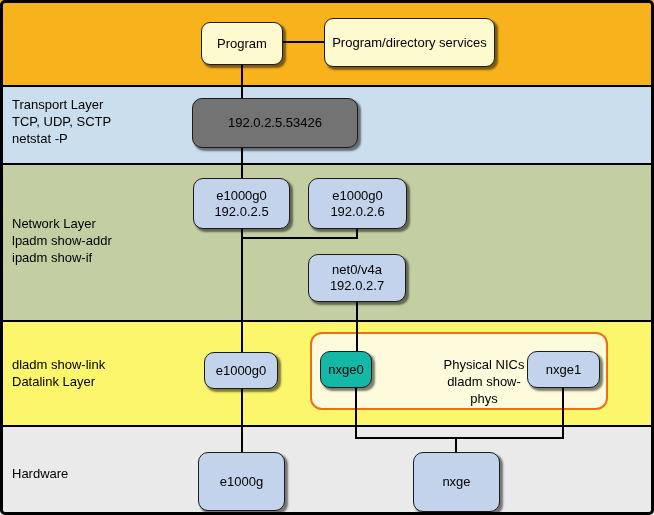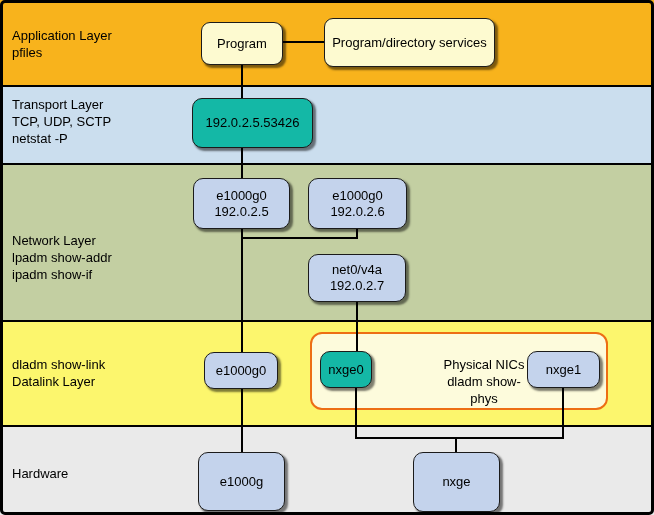--- a/index.html
+++ b/index.html
@@ -58,21 +58,21 @@
   <div class="line" style="left:355px;top:437px;width:209px;height:2px;"></div>
   <div class="line" style="left:455px;top:437px;width:2px;height:15px;"></div>
 
   <div class="node note" style="left: 201px; top: 22px; width: 82px; height: 43px; background-color: rgb(253, 250, 208);">
     <span>Program</span>
   </div>
   <div class="node note" style="left: 324px; top: 18px; width: 171px; height: 49px; background-color: rgb(253, 250, 208);">
     <span>Program/directory services</span>
   </div>
 
-  <div class="node" style="left: 192px; top: 98px; width: 121px; height: 50px; background-color: #14b8a6;">
+  <div class="node" style="left: 192px; top: 98px; width: 166px; height: 50px; background-color: #737373;">
     <span>192.0.2.5.53426</span>
   </div>
 
   <div class="node" style="left: 193px; top: 178px; width: 97px; height: 51px; background-color: rgb(196, 211, 236);">
     <span>e1000g0</span>
     <span>192.0.2.5</span>
   </div>
   <div class="node" style="left: 308px; top: 178px; width: 99px; height: 51px; background-color: rgb(196, 211, 236);">
     <span>e1000g0</span>
     <span>192.0.2.6</span>
@@ -96,30 +96,26 @@
     <span>dladm show-phys</span>
   </div>
 
   <div class="node" style="left: 198px; top: 452px; width: 87px; height: 59px; background-color: rgb(196, 211, 236);">
     <span>e1000g</span>
   </div>
   <div class="node" style="left: 413px; top: 452px; width: 87px; height: 60px; background-color: rgb(196, 211, 236);">
     <span>nxge</span>
   </div>
 
-  <div class="layer-label" style="top:27px;">
-    <span>Application Layer</span>
-    <span>pfiles</span>
-  </div>
   <div class="layer-label" style="top:96px;">
     <span>Transport Layer</span>
     <span>TCP, UDP, SCTP</span>
     <span>netstat -P</span>
   </div>
-  <div class="layer-label" style="top:215px;margin-top:17px;">
+  <div class="layer-label" style="top:215px;">
     <span>Network Layer</span>
     <span>lpadm show-addr</span>
     <span>ipadm show-if</span>
   </div>
   <div class="layer-label" style="top:356px;">
     <span>dladm show-link</span>
     <span>Datalink Layer</span>
   </div>
   <div class="layer-label" style="top:465px;">
     <span>Hardware</span>

